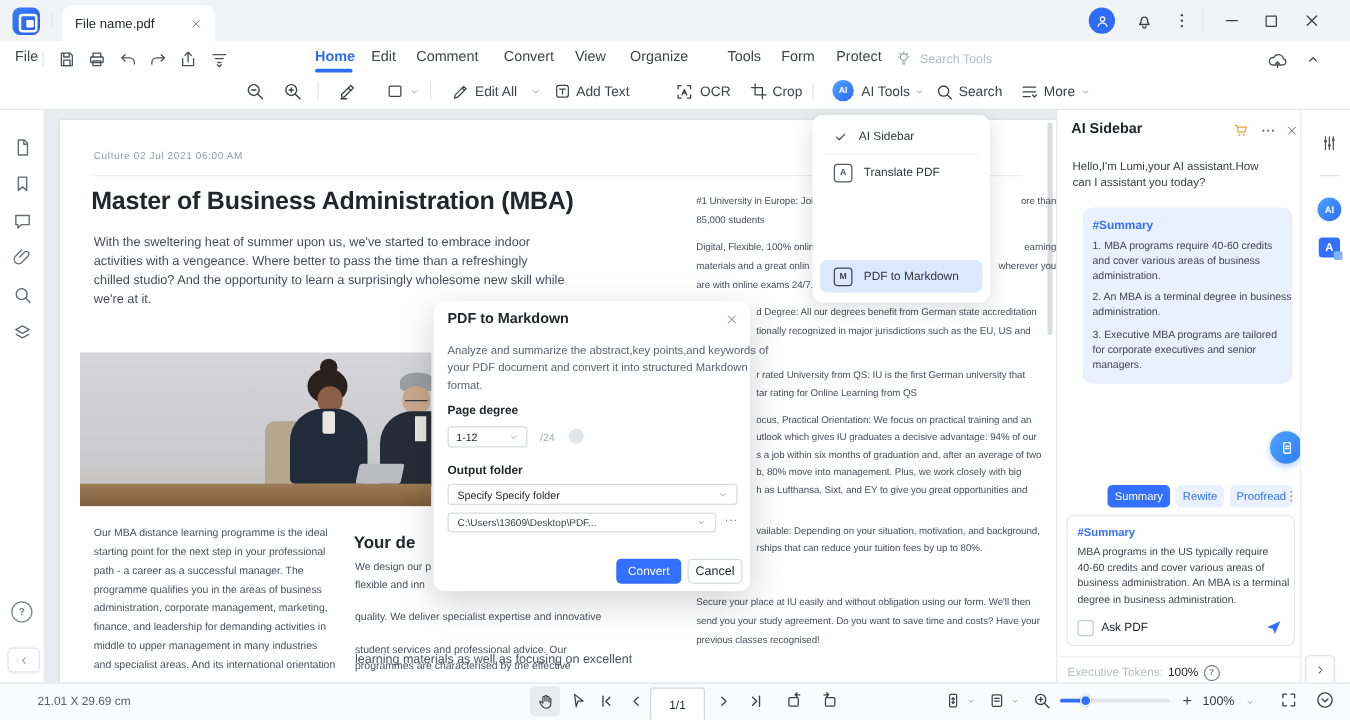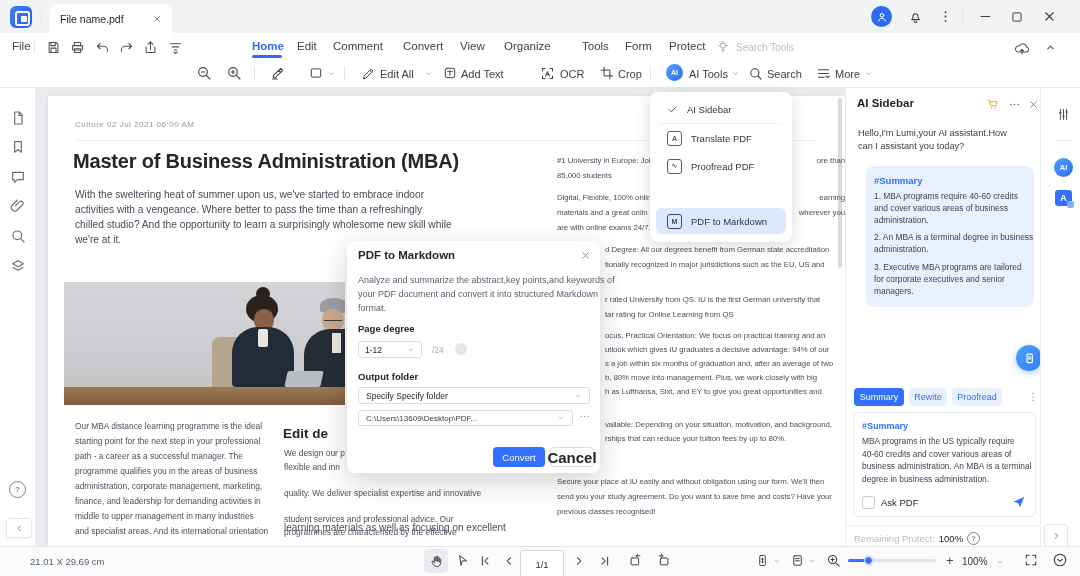--- a/index.html
+++ b/index.html
@@ -12,21 +12,21 @@
   .menu{font-size:11.5px;color:#3f4348;white-space:nowrap;cursor:default}
   .dl{position:absolute;white-space:nowrap;color:#4a505c}
   .rl{position:absolute;width:288px;display:flex;justify-content:space-between;
       white-space:nowrap;font-size:7.8px;color:#4a505c;letter-spacing:-.05px}
   .rl.ind{padding-left:48px;width:240px;box-sizing:content-box}
   .mic{display:inline-flex;align-items:center;justify-content:center;width:13px;height:13px;
        border:1.2px solid #565b63;border-radius:3px;font-size:7px;font-weight:bold;color:#565b63;flex:0 0 auto}
   .ddrow{position:absolute;left:0;width:142px;height:24px;display:flex;align-items:center;gap:9px;
          padding-left:17px;box-sizing:border-box;font-size:9.5px;color:#33383f}
   .chip{position:absolute;height:18px;border-radius:4px;display:flex;align-items:center;justify-content:center;
-        font-size:9px;}
+        font-size:9px;margin-left:32px;}
   .bl{white-space:nowrap;font-size:8.4px;line-height:11.8px;color:#3f4550}
   .cl{white-space:nowrap;font-size:8.4px;line-height:12.6px;color:#3f4550}
   .qcirc{display:flex;align-items:center;justify-content:center;border:1.2px solid #7c828b;border-radius:50%;
          color:#7c828b;font-size:8px;font-weight:bold}
   input{font-family:"Liberation Sans",sans-serif}
 </style>
 </head>
 <body>
 
 <svg width="0" height="0" style="position:absolute">
@@ -521,21 +521,21 @@
 
 <span class="dl" style="left:75px;top:421px;font-size:8.4px">Our MBA distance learning programme is the ideal</span>
 <span class="dl" style="left:75px;top:436px;font-size:8.4px">starting point for the next step in your professional</span>
 <span class="dl" style="left:75px;top:451px;font-size:8.4px">path - a career as a successful manager. The</span>
 <span class="dl" style="left:75px;top:466px;font-size:8.4px">programme qualifies you in the areas of business</span>
 <span class="dl" style="left:75px;top:481px;font-size:8.4px">administration, corporate management, marketing,</span>
 <span class="dl" style="left:75px;top:496px;font-size:8.4px">finance, and leadership for demanding activities in</span>
 <span class="dl" style="left:75px;top:511px;font-size:8.4px">middle to upper management in many industries</span>
 <span class="dl" style="left:75px;top:526px;font-size:8.4px">and specialist areas. And its international orientation</span>
 
-<span class="dl" style="left:283px;top:426px;font-size:13.5px;font-weight:bold;color:#23262b">Edit de</span>
+<span class="dl" style="left:283px;top:426px;font-size:13.5px;font-weight:bold;color:#23262b">Your de</span>
 <span class="dl" style="left:284px;top:448px;font-size:8.4px">We design our p</span>
 <span class="dl" style="left:284px;top:462px;font-size:8.4px">flexible and inn</span>
 <span class="dl" style="left:284px;top:488px;font-size:8.4px">quality. We deliver specialist expertise and innovative</span>
 <span class="dl" style="left:284px;top:522px;font-size:10px">learning materials as well as focusing on excellent</span>
 <span class="dl" style="left:284px;top:514px;font-size:8.4px">student services and professional advice. Our</span>
 <span class="dl" style="left:284px;top:527px;font-size:8.4px">programmes are characterised by the effective</span>
 
 <div class="ab" style="left:557px;top:150px;width:288px;height:396px;overflow:hidden">
   <div class="rl" style="top:6px">
       <span>#1 University in Europe: Joi</span>
@@ -605,24 +605,20 @@
   <div class="ddrow" style="top:5px">
     <svg class="ic" width="11" height="11" style="color:#3f4348">
         <use href="#i-check"></use>
       </svg>
     <span>AI Sidebar</span>
   </div>
   <div class="ab" style="left:10px;top:31px;width:122px;height:1px;background:#eef0f2"></div>
   <div class="ddrow" style="top:34px">
     <span class="mic">A</span>
     <span>Translate PDF</span>
-  </div>
-  <div class="ddrow" style="top:62px">
-    <span class="mic">∿</span>
-    <span>Proofread PDF</span>
   </div>
   <div class="ab" style="left:6px;top:116px;width:130px;height:26px;background:#dbe8fd;border-radius:6px">
     <div class="ddrow" style="top:1px;padding-left:11px;width:130px">
       <span class="mic" style="color:#3f4a58;border-color:#3f4a58">M</span>
       <span>PDF to Markdown</span>
     </div>
   </div>
 </div>
 
 <div class="ab" style="left:347px;top:241px;width:253px;height:232px;background:#fff;border-radius:8px;box-shadow:0 8px 28px rgba(0,0,0,.18);z-index:50">
@@ -653,21 +649,21 @@
     <span style="font-size:8px;color:#3f4348;flex:1;white-space:nowrap;overflow:hidden">C:\Users\13609\Desktop\PDF...</span>
     <svg class="ic" width="8" height="8" style="color:#8b9097">
         <use href="#i-chevdown"></use>
       </svg>
   </div>
   <span class="ab" style="left:233px;top:168px;font-size:9px;color:#6b7077;letter-spacing:1px">...</span>
   <div class="ab" style="left:146px;top:206px;width:52px;height:20px;background:#3370ff;border-radius:4px;display:flex;align-items:center;justify-content:center">
     <span style="font-size:9.5px;color:#fff">Convert</span>
   </div>
   <div class="ab" style="left:203px;top:206px;width:44px;height:20px;background:#fff;border:1px solid #d8dbe0;border-radius:4px;display:flex;align-items:center;justify-content:center;box-sizing:border-box">
-    <span style="font-size:15px;color:#23262b;font-weight:bold">Cancel</span>
+    <span style="font-size:10px;color:#23262b;font-weight:normal">Cancel</span>
   </div>
 </div>
 
 <div class="ab" style="left:845px;top:88px;width:195px;height:458px;background:#fff;border-left:1px solid #e9e9ee;box-sizing:border-box">
   <span class="ab" style="left:11px;top:9px;font-size:11.5px;font-weight:bold;color:#1f2329">AI Sidebar</span>
   <svg class="ab ic" width="14" height="14" style="left:140px;top:9px;color:#e9a63f">
       <use href="#i-cart"></use>
     </svg>
   <svg class="ab ic" width="13" height="13" style="left:162px;top:10px;color:#5f6368">
       <use href="#i-dotsh"></use>
@@ -719,21 +715,21 @@
       <span style="width:11px;height:11px;border:1px solid #c6cbd2;border-radius:2.5px;background:#fff;display:inline-block"></span>
       <span style="font-size:9.5px;color:#23262b">Ask PDF</span>
     </div>
     <svg class="ic" width="14" height="14" style="position:absolute;right:9px;bottom:7px;color:#3370ff">
         <use href="#i-plane"></use>
       </svg>
   </div>
 
   <div class="ab" style="left:0;top:437px;width:195px;height:1px;background:#eef0f2"></div>
   <div class="ab" style="left:8px;top:444px;display:flex;align-items:center;gap:4px">
-    <span style="font-size:9.5px;color:#b9bdc4">Remaining Protect:</span>
+    <span style="font-size:9.5px;color:#b9bdc4">Executive Tokens:</span>
     <span style="font-size:9.5px;color:#23262b">100%</span>
     <span class="qcirc" style="width:11px;height:11px;font-size:7px">?</span>
   </div>
 </div>
 
 <div class="ab" style="left:1040px;top:88px;width:40px;height:458px;background:#fff;border-left:1px solid #ededf0;box-sizing:border-box"></div>
 <svg class="ab ic" width="15" height="15" style="left:1056px;top:107px;color:#4c5159">
     <use href="#i-sliders"></use>
   </svg>
 <div class="ab" style="left:1056px;top:140px;width:16px;height:1px;background:#e3e6ea"></div>

